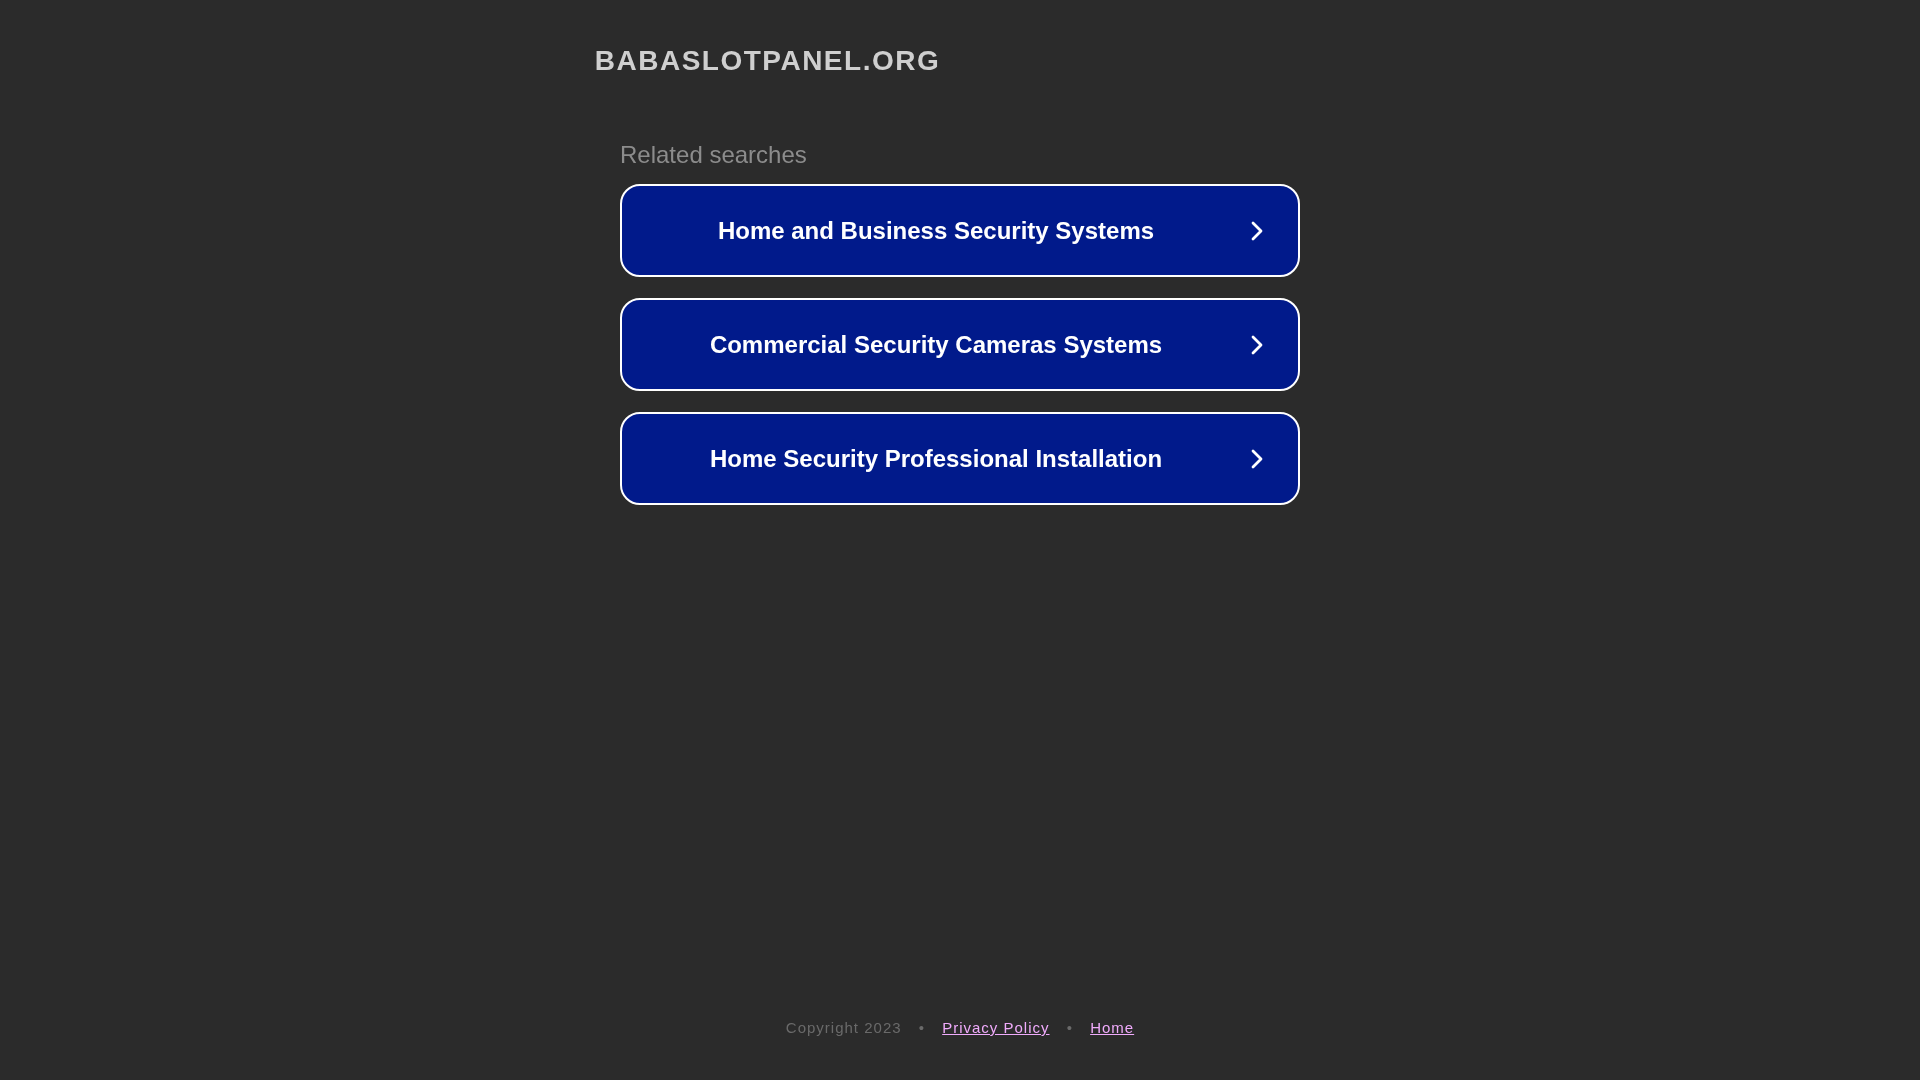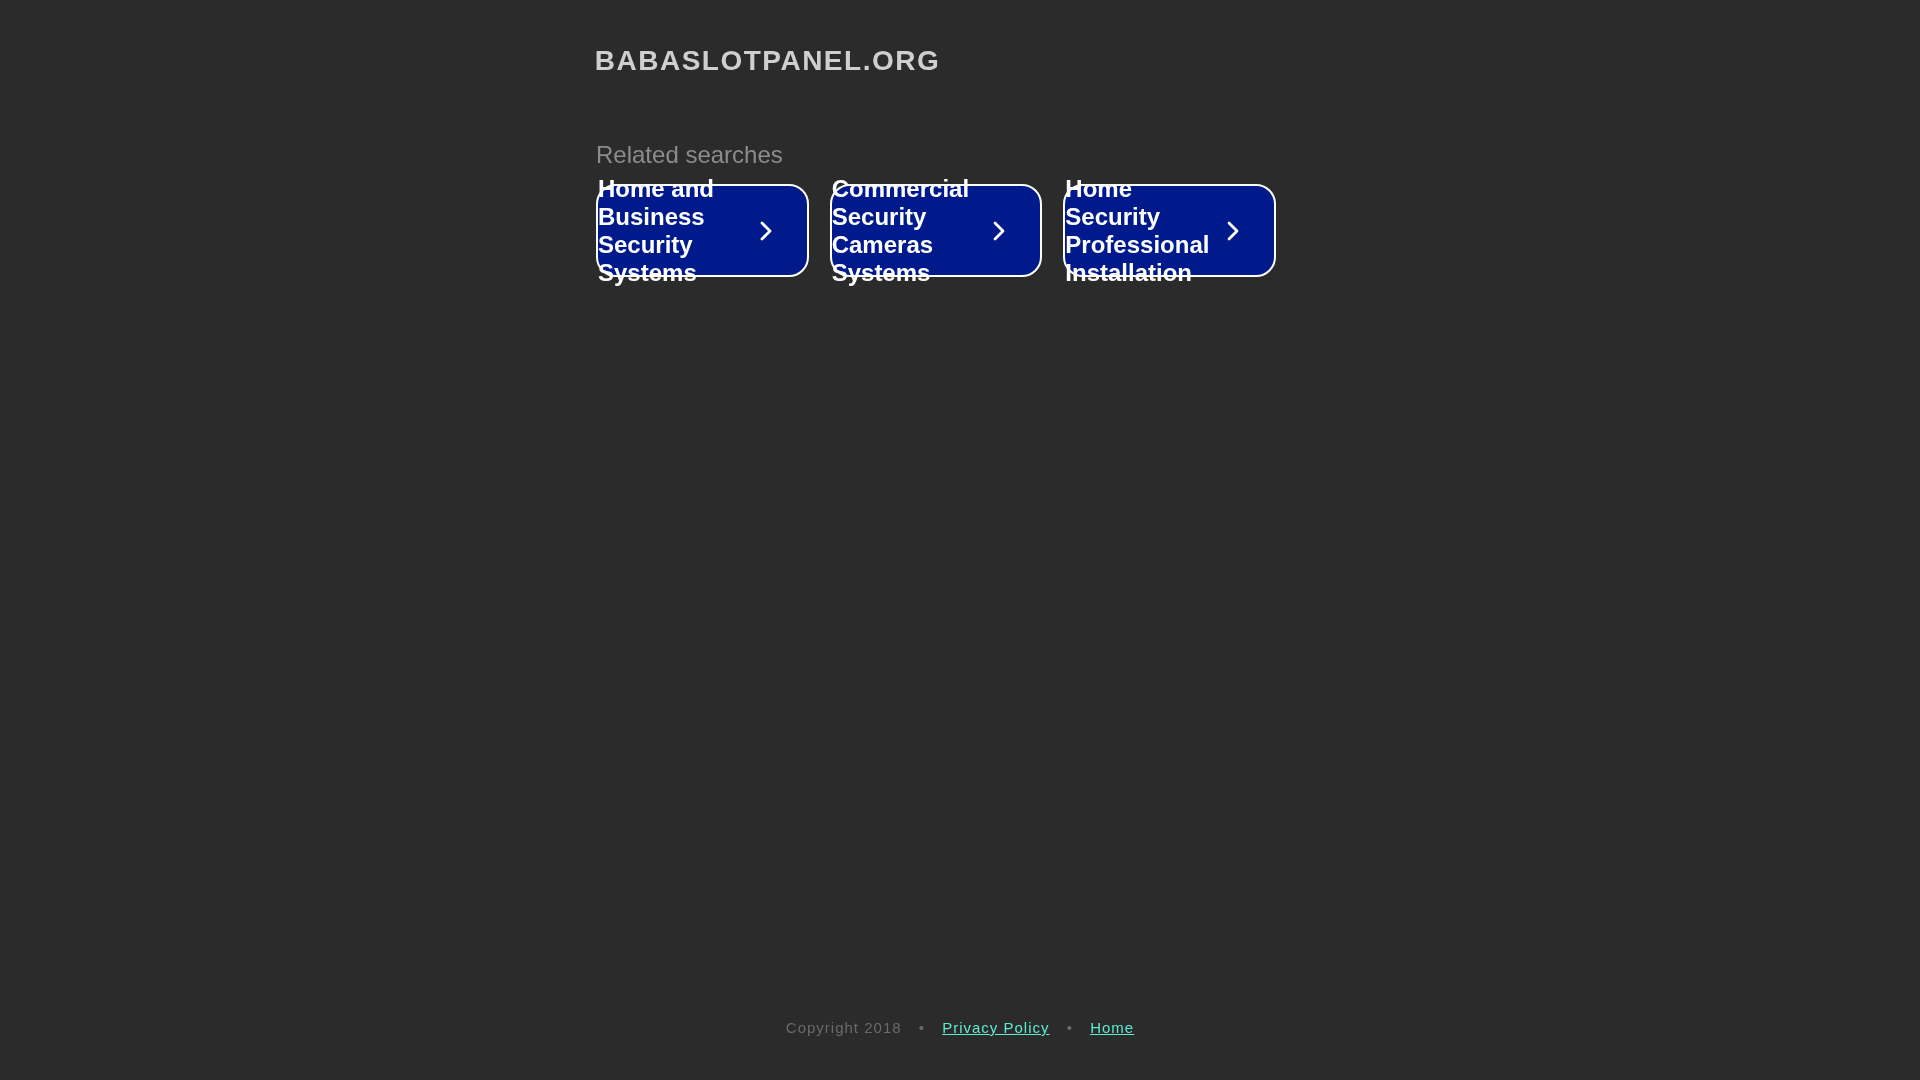--- a/index.html
+++ b/index.html
@@ -23,34 +23,34 @@
       width: 1535px;
       text-align: center;
       font-size: 28px;
       font-weight: bold;
       letter-spacing: 1.5px;
       color: #cfcfcf;
       line-height: 34px;
     }
     .related {
       position: absolute;
-      left: 596px;
+      left: 620px;
       top: 140px;
       width: 680px;
     }
     .related-heading {
       font-size: 24px;
       color: #8c8c8c;
       line-height: 30px;
       margin: 0 0 14px 0;
       font-weight: normal;
     }
     .search-list {
       display: flex;
-      flex-direction: row;
+      flex-direction: column;
       gap: 21px;
     }
     .search-item {
       position: relative;
       box-sizing: border-box;
       width: 680px;
       height: 93px;
       background: #011a8b;
       border: 2px solid #ffffff;
       border-radius: 20px;
@@ -79,21 +79,21 @@
       top: 1018px;
       left: 0;
       width: 1920px;
       text-align: center;
       font-size: 15px;
       letter-spacing: 1px;
       color: #6a6a6a;
       line-height: 20px;
     }
     .footer a {
-      color: #5eead4;
+      color: #f0abfc;
       text-decoration: underline;
     }
     .footer .sep {
       margin: 0 12px;
     }
   </style>
 </head>
 <body>
 
 <div class="page">
@@ -121,20 +121,20 @@
       <a class="search-item">
         <span class="search-label">Home Security Professional Installation</span>
         <svg class="chevron" viewBox="0 0 22 22">
           <polyline points="7,3 15,11 7,19" fill="none" stroke="#ffffff" stroke-width="2.8" stroke-linecap="round" stroke-linejoin="round"></polyline>
         </svg>
       </a>
     </div>
   </div>
 
   <div class="footer">
-    <span>Copyright 2018</span>
+    <span>Copyright 2023</span>
     <span class="sep">•</span>
     <a>Privacy Policy</a>
     <span class="sep">•</span>
     <a>Home</a>
   </div>
 
 </div>
 
 </body></html>

